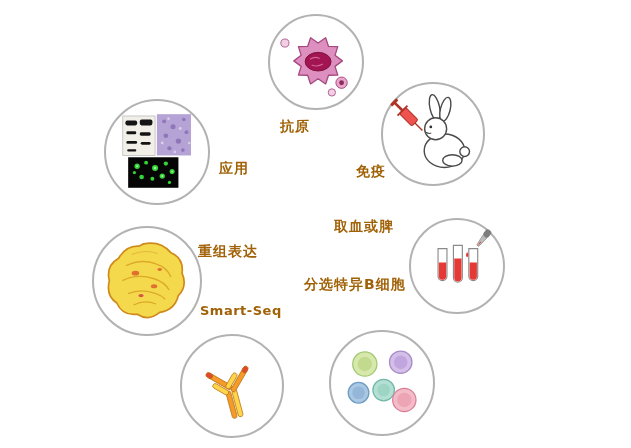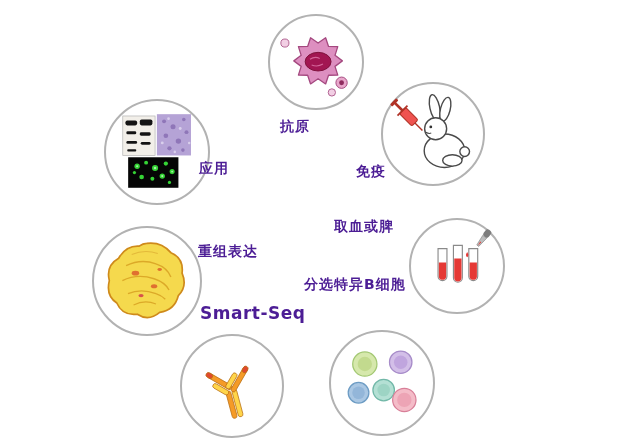--- a/index.html
+++ b/index.html
@@ -15,46 +15,46 @@
     border-radius:50%;
     background:#ffffff;
     border:2px solid #b2b2b2;
     box-sizing:border-box;
     display:flex; align-items:center; justify-content:center;
   }
   .node svg { width:88%; height:88%; display:block; }
   .label {
     position:absolute;
     font-weight:bold;
-    color:#4c1d95;
+    color:#a16207;
     font-size:14px;
     line-height:1.2;
     letter-spacing:1px;
     white-space:nowrap;
   }
-  .label.en { letter-spacing:0.5px; font-size:17px; }
+  .label.en { letter-spacing:0.5px; font-size:13px; }
   .label.center { text-align:center; }
 
   
   #node-antigen   { left:268px; top:14px;  width:96px;  height:96px; }
   #node-immunize  { left:381px; top:82px;  width:104px; height:104px; }
   #node-pbmc      { left:409px; top:218px; width:96px;  height:96px; }
   #node-sort      { left:329px; top:330px; width:106px; height:106px; }
   #node-smartseq  { left:180px; top:334px; width:104px; height:104px; }
   #node-recomb    { left:92px;  top:226px; width:110px; height:110px; }
   #node-app       { left:104px; top:99px;  width:106px; height:106px; }
 
   
   #label-antigen  { left:250px; top:118px; width:90px; }
   #label-immunize { left:356px; top:163px; }
   #label-pbmc     { left:324px; top:218px; width:80px; }
   #label-sort     { left:304px; top:276px; }
   #label-smartseq { left:200px; top:303px; }
   #label-recomb   { left:198px; top:243px;text-align:right; }
-  #label-app      { left:199px; top:160px; }
+  #label-app      { left:219px; top:160px; }
 </style>
 </head>
 <body>
 
 <div class="canvas">
 
   <div class="node" id="node-antigen">
     <svg viewBox="0 0 100 100">
       <path d="M82,48 L72.9,54.8 L76.3,65.6 L64.9,65.8 L61.3,76.5 L52,70 L42.7,76.5 L39.1,65.8 L27.7,65.6 L31.1,54.8 L22,48 L31.1,41.2 L27.7,30.4 L39.1,30.2 L42.7,19.5 L52,26 L61.3,19.5 L64.9,30.2 L76.3,30.4 L72.9,41.2 Z" fill="#dd8fc0" stroke="#a4487f" stroke-width="1.6" stroke-linejoin="round"></path>
       <ellipse cx="52" cy="49" rx="16" ry="11.5" fill="#a21552" stroke="#7c0f3a" stroke-width="1.2"></ellipse>

